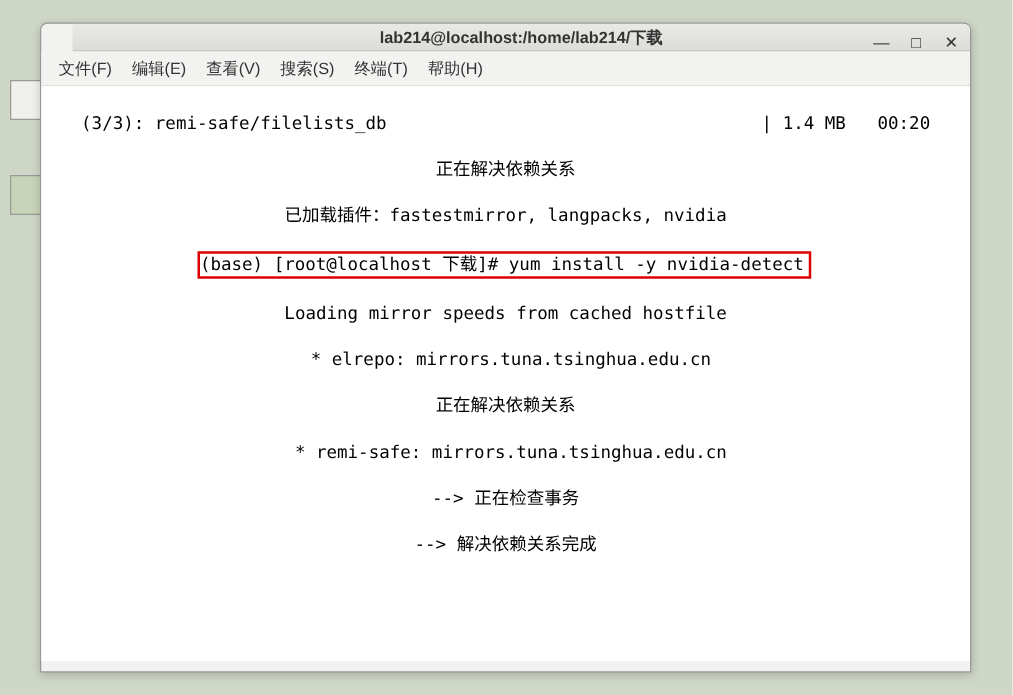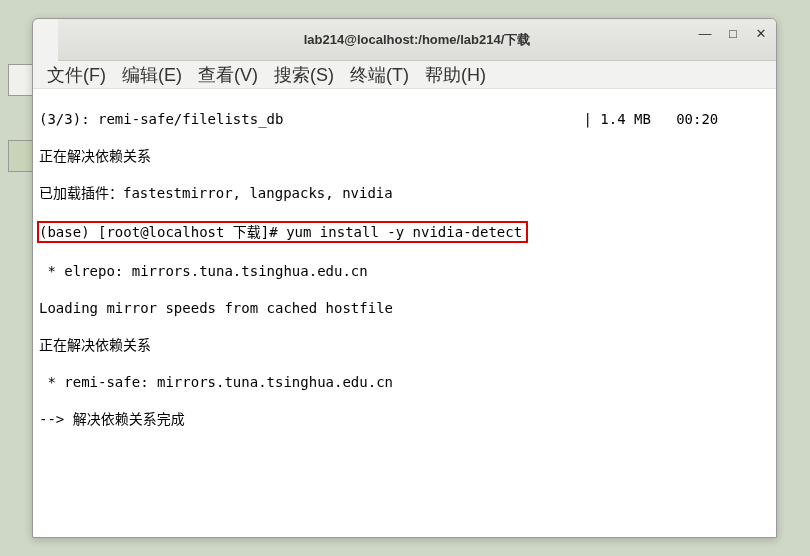--- a/index.html
+++ b/index.html
@@ -35,21 +35,21 @@
     top: 18px;
     width: 745px;
     height: 520px;
     background: #f2f2f0;
     border: 1px solid #999;
     box-shadow: 0 2px 8px rgba(0,0,0,0.2);
     border-radius: 6px 6px 0 0;
     overflow: hidden;
   }
   .titlebar {
-    height: 42px;
+    height: 22px;
     background: linear-gradient(#e9e9e6, #ddddd8);
     display: flex;
     align-items: center;
     position: relative;
     border-bottom: 1px solid #c8c8c4;
     margin-left: 25px;
   }
   .title {
     position: absolute;
     left: 0; right: 0;
@@ -74,40 +74,40 @@
     font-size: 13px;
     color: #333;
     cursor: pointer;
   }
   .menubar {
     height: 28px;
     background: #f2f2f0;
     display: flex;
     align-items: center;
     padding: 0 6px;
-    font-size: 18px;
+    font-size: 13px;
     color: #333;
     border-bottom: 1px solid #e0e0dc;
   }
   .menuitem {
     padding: 4px 8px;
     cursor: pointer;
   }
   .terminal {
     background: #fff;
     height: calc(100% - 58px);
     padding: 2px 6px;
     font-family: "DejaVu Sans Mono", "Noto Sans Mono CJK SC", monospace;
     font-size: 14px;
     line-height: 18.5px;
     color: #000;
     white-space: pre;
     overflow: hidden;
   }
-  .line { white-space: pre; }
+  .line { white-space: pre; text-align: center; }
   .redbox {
     border: 2px solid #d00;
     display: inline-block;
     padding: 0 4px 0 0;
     margin-left: -2px;
   }
 </style>
 </head>
 <body>
 
@@ -129,24 +129,25 @@
     <div class="menuitem">查看(V)</div>
     <div class="menuitem">搜索(S)</div>
     <div class="menuitem">终端(T)</div>
     <div class="menuitem">帮助(H)</div>
   </div>
   <div class="terminal">
 <div class="line"><span>(3/3): remi-safe/filelists_db</span><span style="display:inline-block;width:300px;"></span><span>| 1.4 MB   00:20</span></div>
 <div class="line">正在解决依赖关系</div>
 <div class="line">已加载插件：fastestmirror, langpacks, nvidia</div>
 <div class="line"><span class="redbox"><span>(base) [root@localhost 下载]# </span><span>yum install -y nvidia-detect</span></span></div>
+<div class="line">Loading mirror speeds from cached hostfile</div>
 <div class="line"> * elrepo: mirrors.tuna.tsinghua.edu.cn</div>
-<div class="line">Loading mirror speeds from cached hostfile</div>
 <div class="line">正在解决依赖关系</div>
 <div class="line"> * remi-safe: mirrors.tuna.tsinghua.edu.cn</div>
+<div class="line">--&gt; 正在检查事务</div>
 <div class="line">--&gt; 解决依赖关系完成</div>
 <div class="line"></div>
 
 <div class="line"></div>
 
 
 
 
 
 

